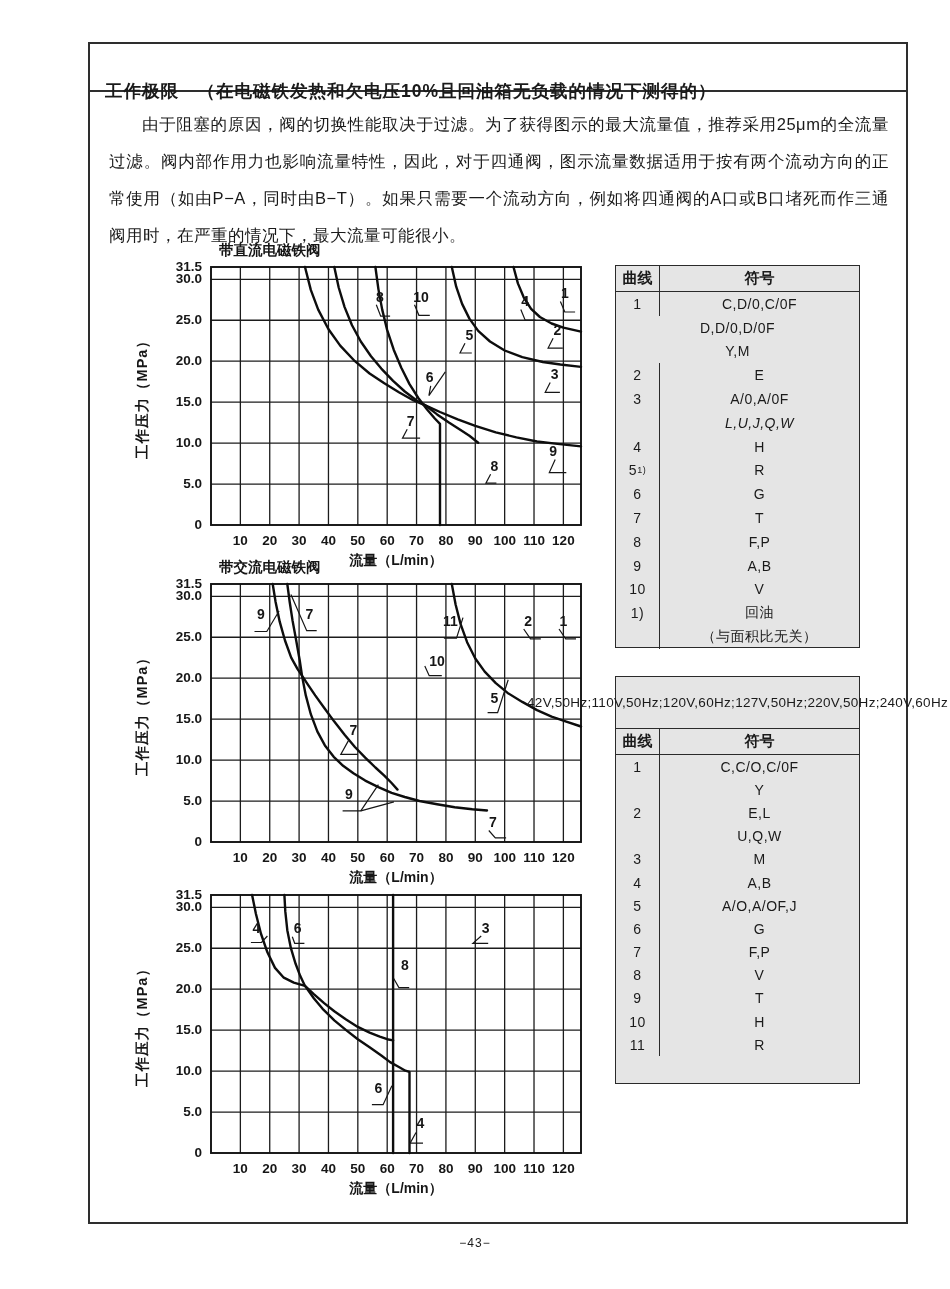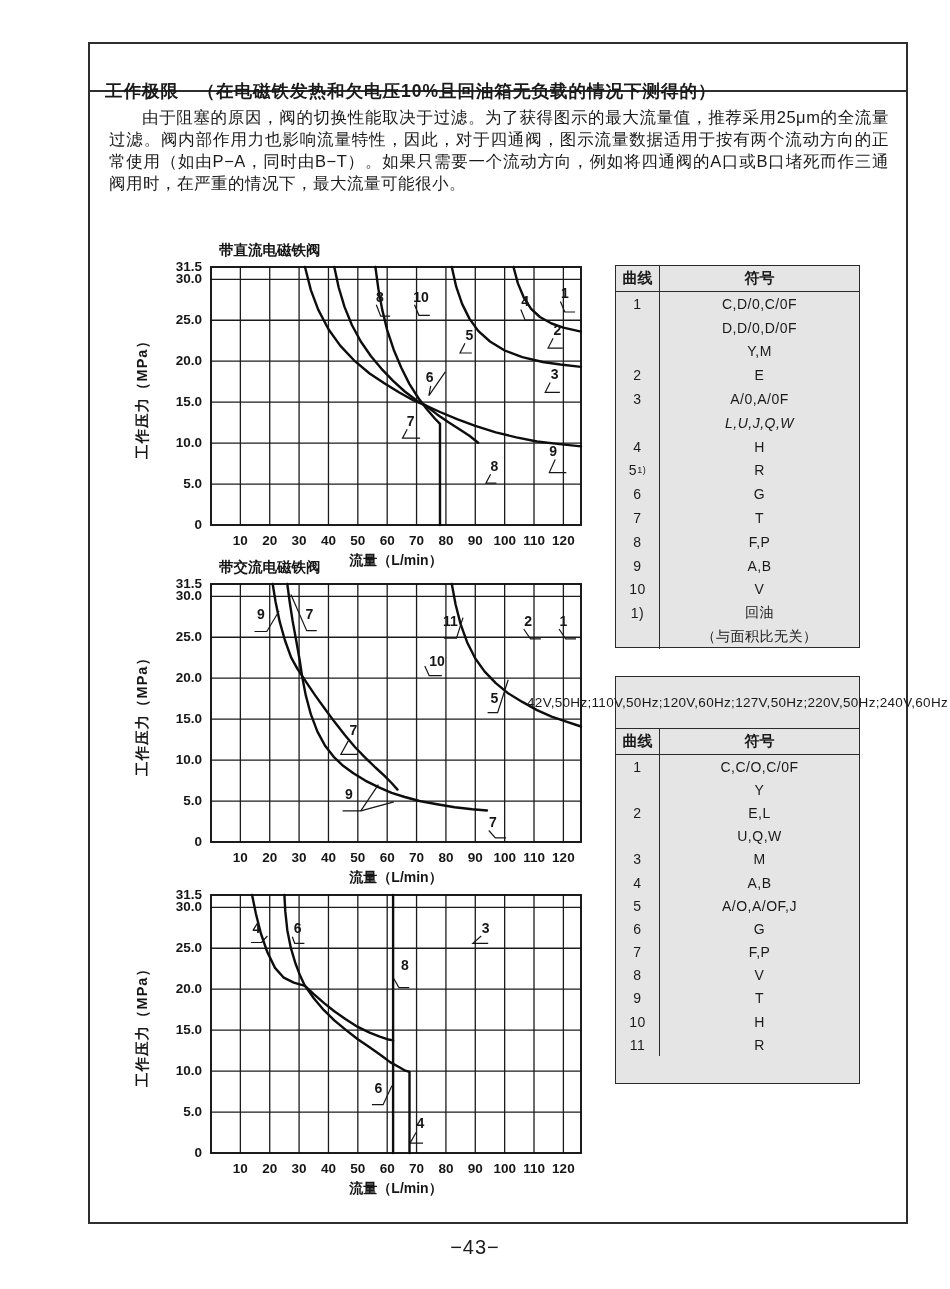--- a/index.html
+++ b/index.html
@@ -2,39 +2,39 @@
 <html><head>
 <meta charset="utf-8">
 <style>
   html,body{margin:0;padding:0;background:#e8e8e8;}
   .page{position:relative;width:950px;height:1289px;background:#ffffff;margin:0 auto;
         font-family:"Liberation Sans","DejaVu Sans",sans-serif;color:#1a1a1a;overflow:hidden;}
   .frame{position:absolute;left:88px;top:42px;width:816px;height:1178px;border:2px solid #2e2e2e;}
   .title-row{position:absolute;left:0;top:0;width:100%;height:48px;border-bottom:2px solid #2e2e2e;
              display:flex;align-items:center;box-sizing:border-box;}
   .title-row .t{font-size:17.5px;font-weight:bold;letter-spacing:1px;padding-left:15px;margin-top:48px;}
-  .para{position:absolute;left:19px;top:62px;width:780px;font-size:16.5px;line-height:22px;
+  .para{position:absolute;left:19px;top:62px;width:780px;font-size:16.5px;line-height:37px;
         text-align:justify;text-indent:2em;letter-spacing:0.5px;}
   .chart{position:absolute;left:33px;}
   #chart-dc{top:195px;} #chart-ac{top:512px;} #chart-3{top:823px;}
   .side-table{position:absolute;left:525px;width:245px;border:1.6px solid #2a2a2a;box-sizing:border-box;
               background:#e5e5e5;}
   #curve-table-1{top:221px;height:383px;}
   #volt-stack{top:632px;height:408px;}
   .tbl-header{display:flex;border-bottom:1.6px solid #2a2a2a;font-weight:bold;}
   .tbl-header .c,.tbl-row .c{width:44px;border-right:1.6px solid #2a2a2a;display:flex;align-items:center;
        justify-content:center;box-sizing:border-box;flex:none;}
   .tbl-header .s,.tbl-row .s{flex:1;display:flex;align-items:center;justify-content:center;}
   .tbl-header{height:25px;font-size:15px;}
   .tbl-row{display:flex;font-size:14px;letter-spacing:0.5px;}
   .tbl-row .c{font-size:14px;}
   sup{font-size:9px;}
   .volt-box{height:51px;border-bottom:1.6px solid #2a2a2a;display:flex;flex-direction:row;
             justify-content:center;align-items:center;font-size:13.5px;line-height:19px;letter-spacing:0.3px;}
-  .footer{position:absolute;left:0;top:1236px;width:100%;text-align:center;font-size:20px;letter-spacing:1px;}
+  .footer{position:absolute;left:0;top:1236px;width:100%;text-align:center;font-size:12px;letter-spacing:1px;}
   svg text{fill:#161616;}
 </style>
 </head>
 <body>
 
 <div class="page">
   <div class="frame">
 
     <div class="title-row">
       <div class="t">工作极限　（在电磁铁发热和欠电压10%且回油箱无负载的情况下测得的）</div>
@@ -248,25 +248,25 @@
 
     <div class="side-table" id="curve-table-1">
         <div class="tbl-header">
           <div class="c">曲线</div>
           <div class="s">符号</div>
         </div>
         <div class="tbl-row" style="height: 23.8px;">
           <div class="c">1</div>
           <div class="s">C,D/0,C/0F</div>
         </div>
-        <div class="tbl-row" style="height: 23.8px;">
+        <div class="tbl-row" style="height: 23.8px; flex-direction: column;">
           <div class="c"></div>
           <div class="s">D,D/0,D/0F</div>
         </div>
-        <div class="tbl-row" style="height: 23.8px;">
+        <div class="tbl-row" style="height: 23.8px; flex-direction: column;">
           <div class="c"></div>
           <div class="s">Y,M</div>
         </div>
         <div class="tbl-row" style="height: 23.8px;">
           <div class="c">2</div>
           <div class="s">E</div>
         </div>
         <div class="tbl-row" style="height: 23.8px;">
           <div class="c">3</div>
           <div class="s">A/0,A/0F</div>

